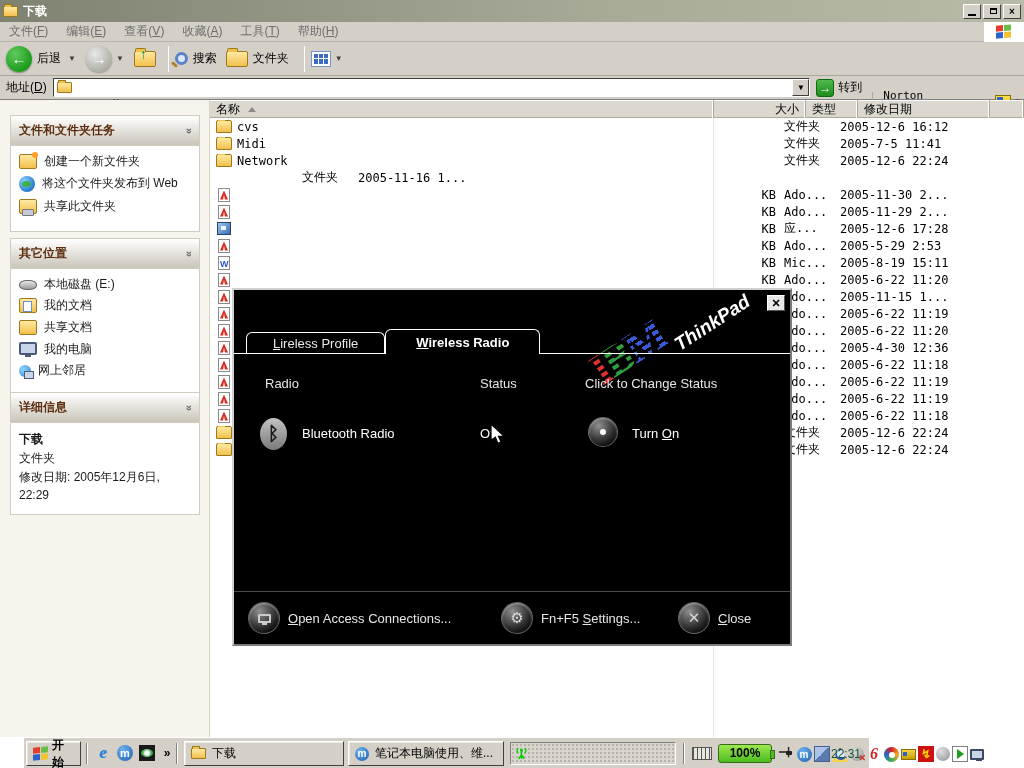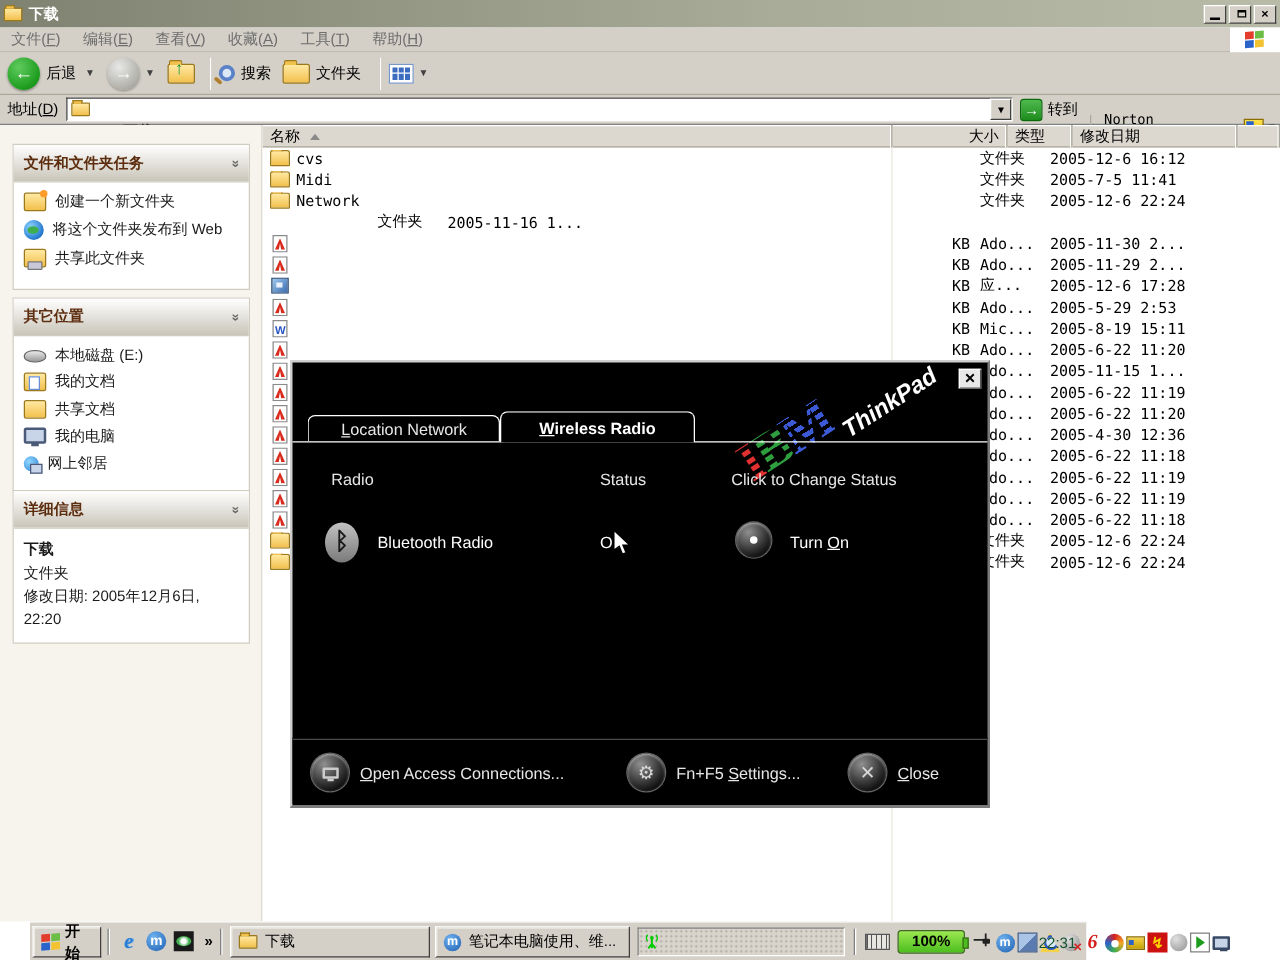--- a/index.html
+++ b/index.html
@@ -355,21 +355,21 @@
 
     <div class="panel" style="top:292px;">
       <div class="panel-h">
         <span>详细信息</span>
         <span class="chev">«</span>
       </div>
       <div class="panel-body" id="details-body">
         <div id="details-name">下载</div>
         <div>文件夹</div>
         <div>修改日期: 2005年12月6日,</div>
-        <div>22:20</div>
+        <div>22:29</div>
       </div>
     </div>
   </div>
 
   <div id="filelist">
     <div id="list-header">
       <span class="col-h" style="width:504px;">
         <span>名称</span>
         <span class="sort-arrow"></span>
       </span>
@@ -589,21 +589,21 @@
   <div id="dialog">
     <div id="dlg-close">✕</div>
 
     <div id="brand">
       <div class="ibm"><span class="ibm-i">I</span><span class="ibm-b">B</span><span class="ibm-m">M</span></div>
       <div class="thinkpad">ThinkPad</div>
     </div>
 
     <div id="tabs">
       <span class="tab tab-inactive">
-          <span><span></span><span class="u">L</span><span>ocation Network</span></span>
+          <span><span></span><span class="u">L</span><span>ireless Profile</span></span>
         </span>
       <span class="tab tab-active">
           <span><span></span><span class="u">W</span><span>ireless Radio</span></span>
         </span>
     </div>
 
     <span class="dlg-colhead" style="left:31px;top:86px;">Radio</span>
     <span class="dlg-colhead" style="left:246px;top:86px;">Status</span>
     <span class="dlg-colhead" style="left:351px;top:86px;">Click to Change Status</span>
 

